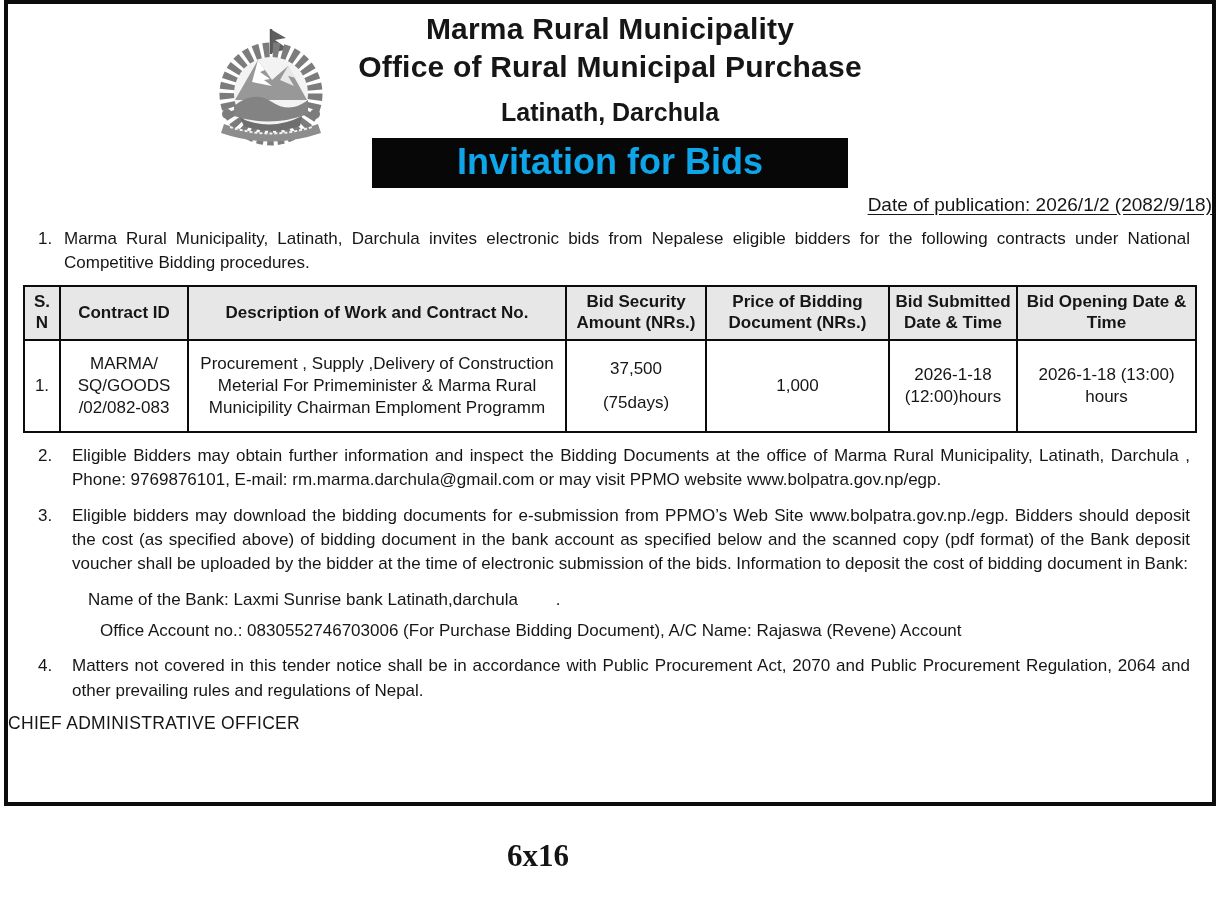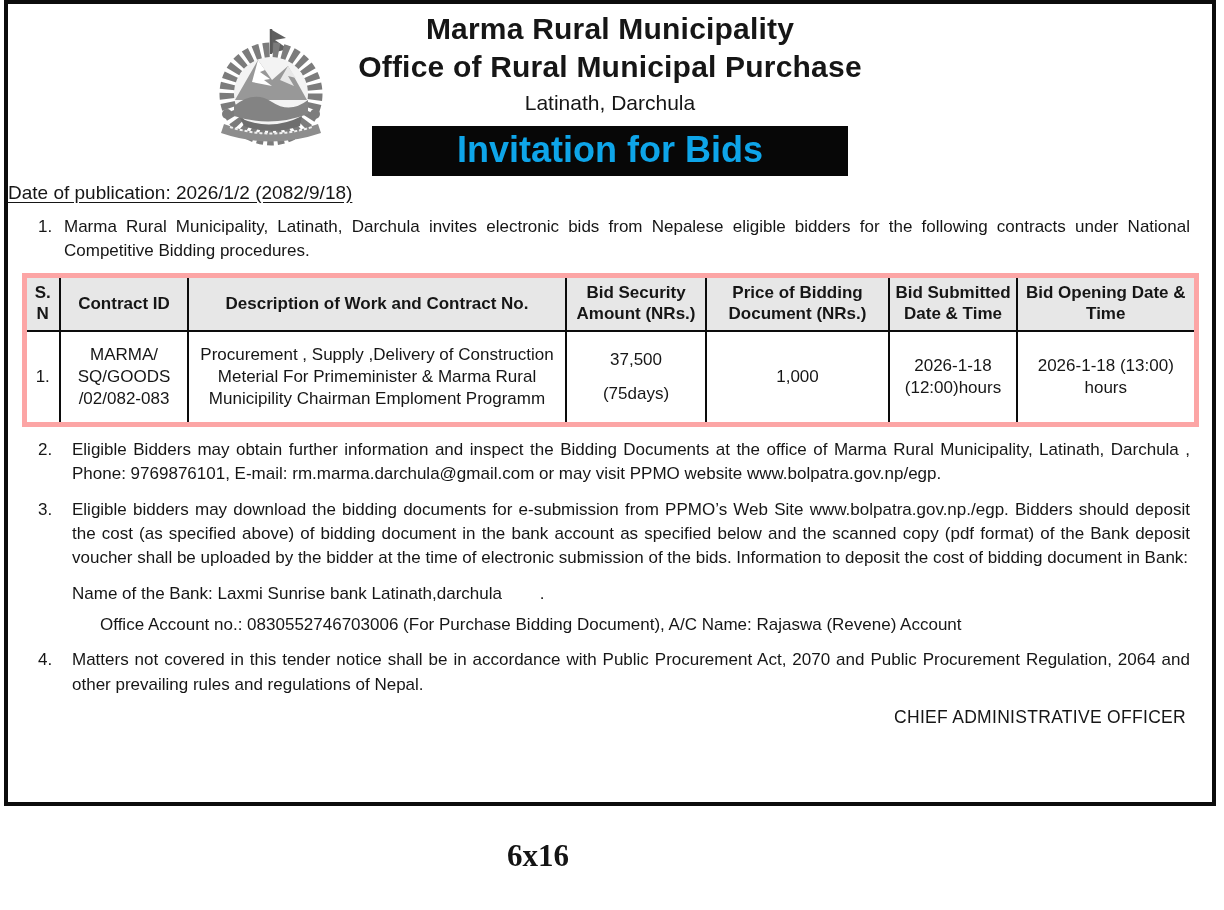--- a/index.html
+++ b/index.html
@@ -8,41 +8,41 @@
     font-family:"Liberation Sans", sans-serif;
     -webkit-font-smoothing:antialiased;
   }
   .notice-box {
     box-sizing:border-box; margin:0 4px; width:1212px; height:806px;
     border:4px solid #0c0c0c; position:relative; overflow:hidden; background:#fff;
   }
   .logo { position:absolute; left:196px; top:22px; width:134px; height:120px; }
   .titles { text-align:center; padding-top:6px; }
   .org-name, .office-name { font-size:30px; font-weight:700; line-height:1.28; letter-spacing:0.2px; }
-  .location { font-size:21px; font-weight:400; margin-top:3px; line-height:1.25; }
+  .location { font-size:25px; font-weight:700; margin-top:10px; line-height:1.25; }
   .banner-row { text-align:center; margin-top:10px; }
   .banner {
     display:inline-block; background:#070707; color:#0ea5e9;
     font-size:36px; font-weight:700; line-height:1.32; padding:0 85px 2px 85px;
   }
-  .pub-date { text-align:left; font-size:19px; margin-top:6px; }
+  .pub-date { text-align:right; font-size:19px; margin-top:6px; }
   .pub-date .u { text-decoration:underline; text-underline-offset:3px; }
   .item { display:flex; margin:11px 22px 0 30px; font-size:17px; line-height:1.43; }
   .item .num { width:34px; flex-shrink:0; }
   .item.first .num { width:26px; }
   .item .body { flex:1; text-align:justify; }
   .link { text-underline-offset:2px; color:inherit; cursor:pointer; }
-  table.bids { border-collapse:collapse; table-layout:fixed; width:1172px; margin:10px auto 0 auto; border:5px solid #fca5a5; }
+  table.bids { border-collapse:collapse; table-layout:fixed; width:1172px; margin:10px auto 0 auto; border:1px solid #fca5a5; }
   table.bids th, table.bids td { border:2px solid #0c0c0c; text-align:center; padding:2px 4px; vertical-align:middle; }
   table.bids th { background:#e7e7e7; font-size:17px; font-weight:700; height:48px; line-height:1.22; }
   table.bids td { font-size:17px; height:86px; line-height:1.3; }
   .sec-gap { margin-top:11px; }
   .bank-line { margin:0 22px 7px 92px; font-size:17px; line-height:1.43; }
   .bank-block { margin-top:11px; }
-  .signature { text-align:right; margin:10px 26px 0 0; font-size:17.5px; letter-spacing:0.3px; }
+  .signature { margin:10px 26px 0 0; font-size:17.5px; letter-spacing:0.3px; }
   .ad-size {
     text-align:center; margin-top:32px; font-family:"Liberation Serif", serif;
     font-weight:700; font-size:31px; color:#141414; transform:translateX(-74px);
   }
 </style>
 </head>
 <body>
 
 <div class="page">
   <div class="notice-box">
@@ -129,21 +129,21 @@
     </div>
 
     <div class="item">
       <span class="num">3.</span>
       <div class="body">
         <span>Eligible bidders may download the bidding documents for e-submission from PPMO’s Web Site </span><span class="link">www.bolpatra.gov.np./egp</span><span>. Bidders should deposit the cost (as specified above) of bidding document in the bank account as specified below and the scanned copy (pdf format) of the Bank deposit voucher shall be uploaded by the bidder at the time of electronic submission of the bids. Information to deposit the cost of bidding document in Bank:</span>
       </div>
     </div>
 
     <div class="bank-block">
-      <div class="bank-line" style="margin-left:64px;">Name of the Bank: Laxmi Sunrise bank  Latinath,darchula&nbsp;&nbsp;&nbsp;&nbsp;&nbsp;&nbsp;&nbsp; .</div>
+      <div class="bank-line" style="margin-left:80px;">Name of the Bank: Laxmi Sunrise bank  Latinath,darchula&nbsp;&nbsp;&nbsp;&nbsp;&nbsp;&nbsp;&nbsp; .</div>
       <div class="bank-line">Office Account no.: 0830552746703006  (For Purchase Bidding Document), A/C Name: Rajaswa (Revene) Account</div>
     </div>
 
     <div class="item">
       <span class="num">4.</span>
       <div class="body">Matters not covered in this tender notice shall be in accordance with Public Procurement Act, 2070 and Public Procurement Regulation, 2064 and other prevailing rules and regulations of Nepal.</div>
     </div>
 
     <div class="signature">CHIEF ADMINISTRATIVE OFFICER</div>
   </div>

